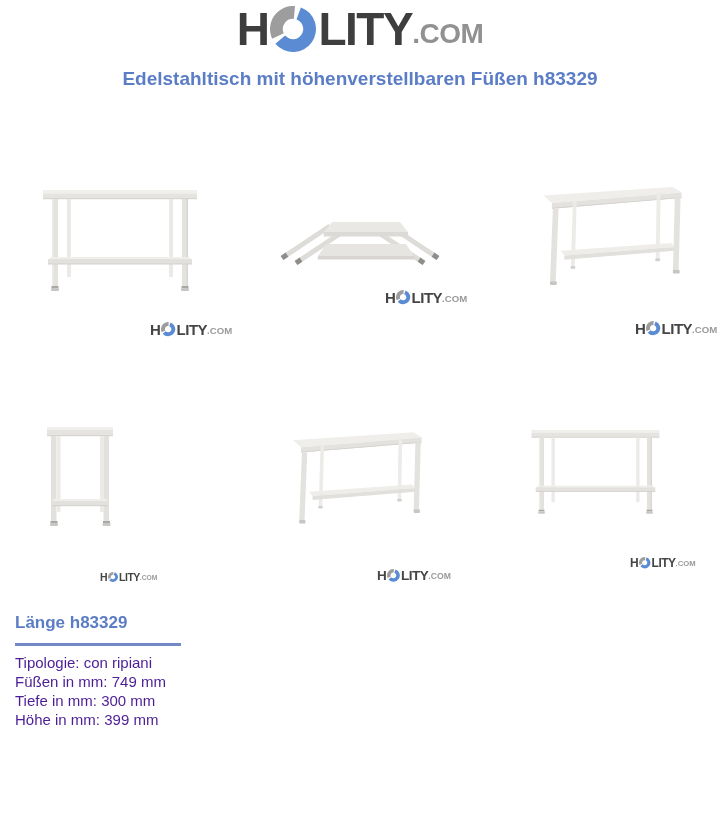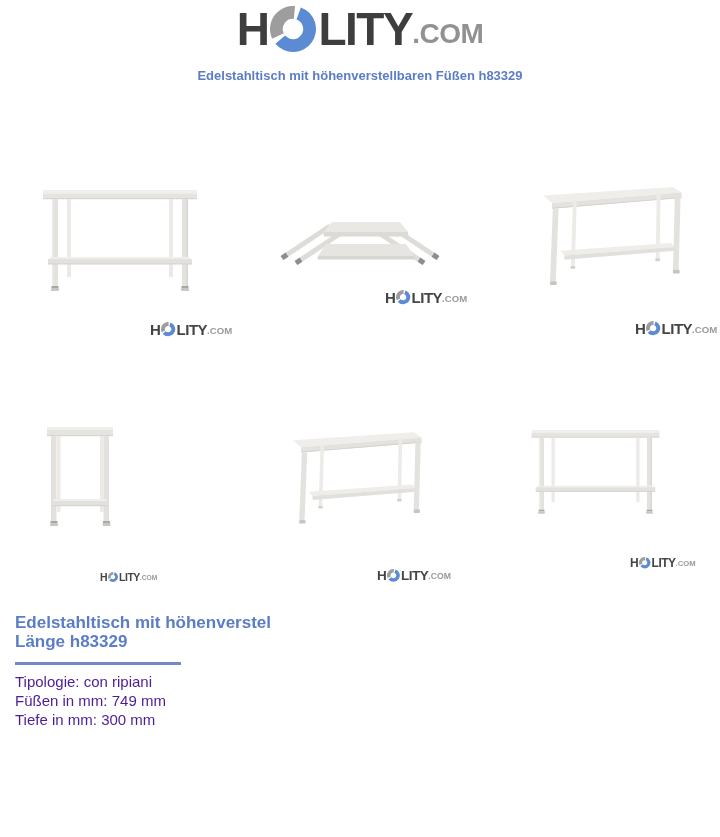--- a/index.html
+++ b/index.html
@@ -7,21 +7,21 @@
        font-family:"Liberation Sans", sans-serif;}
 
   
   .site-header{position:absolute;left:0;top:0;width:720px;text-align:center;}
   .logo-lg{display:inline-flex;align-items:center;justify-content:center;
            margin-top:6px;text-decoration:none;cursor:pointer;}
   .logo-lg .lg-txt{font-size:46px;font-weight:700;color:#3e3e3e;letter-spacing:-1.5px;line-height:1;}
   .logo-lg .lg-o{width:46px;height:46px;margin:0 2px;display:block;}
   .logo-lg .lg-com{font-size:28px;font-weight:700;color:#919191;letter-spacing:-0.5px;
                    line-height:1;margin-top:9px;}
-  .page-title{margin:16px 0 0 0;font-size:13px;font-weight:700;color:#5b7dc6;}
+  .page-title{margin:16px 0 0 0;font-size:19px;font-weight:700;color:#5b7dc6;}
 
   
   .cell{position:absolute;margin:0;padding:0;cursor:pointer;}
   .photo{position:absolute;display:block;}
 
   .c1{left:28px;top:158px;width:205px;height:186px;}
   .c1 .photo{left:12px;top:26px;width:160px;height:112px;}
   .c1 .wm{left:122px;top:164px;}
 
   .c2{left:262px;top:158px;width:205px;height:186px;}
@@ -234,27 +234,29 @@
           <use href="#sym-o-icon"></use>
         </svg>
       <span class="wm-txt">LITY</span>
       <span class="wm-com">.COM</span>
     </span>
   </figure>
 
 </div>
 
 <section class="product-info">
-  <h2 class="info-title">Edelstahltisch mit höhenverstel</h2>
   <h2 class="info-title">Länge h83329</h2>
   <div class="divider"></div>
   <div class="specs">
     <div class="spec-row">
       <span class="spec-label">Tipologie</span><span class="spec-value">con ripiani</span>
     </div>
     <div class="spec-row">
       <span class="spec-label">Füßen in mm</span><span class="spec-value">749 mm</span>
     </div>
     <div class="spec-row">
       <span class="spec-label">Tiefe in mm</span><span class="spec-value">300 mm</span>
     </div>
+    <div class="spec-row">
+      <span class="spec-label">Höhe in mm</span><span class="spec-value">399 mm</span>
+    </div>
   </div>
 </section>
 
 </body></html>

